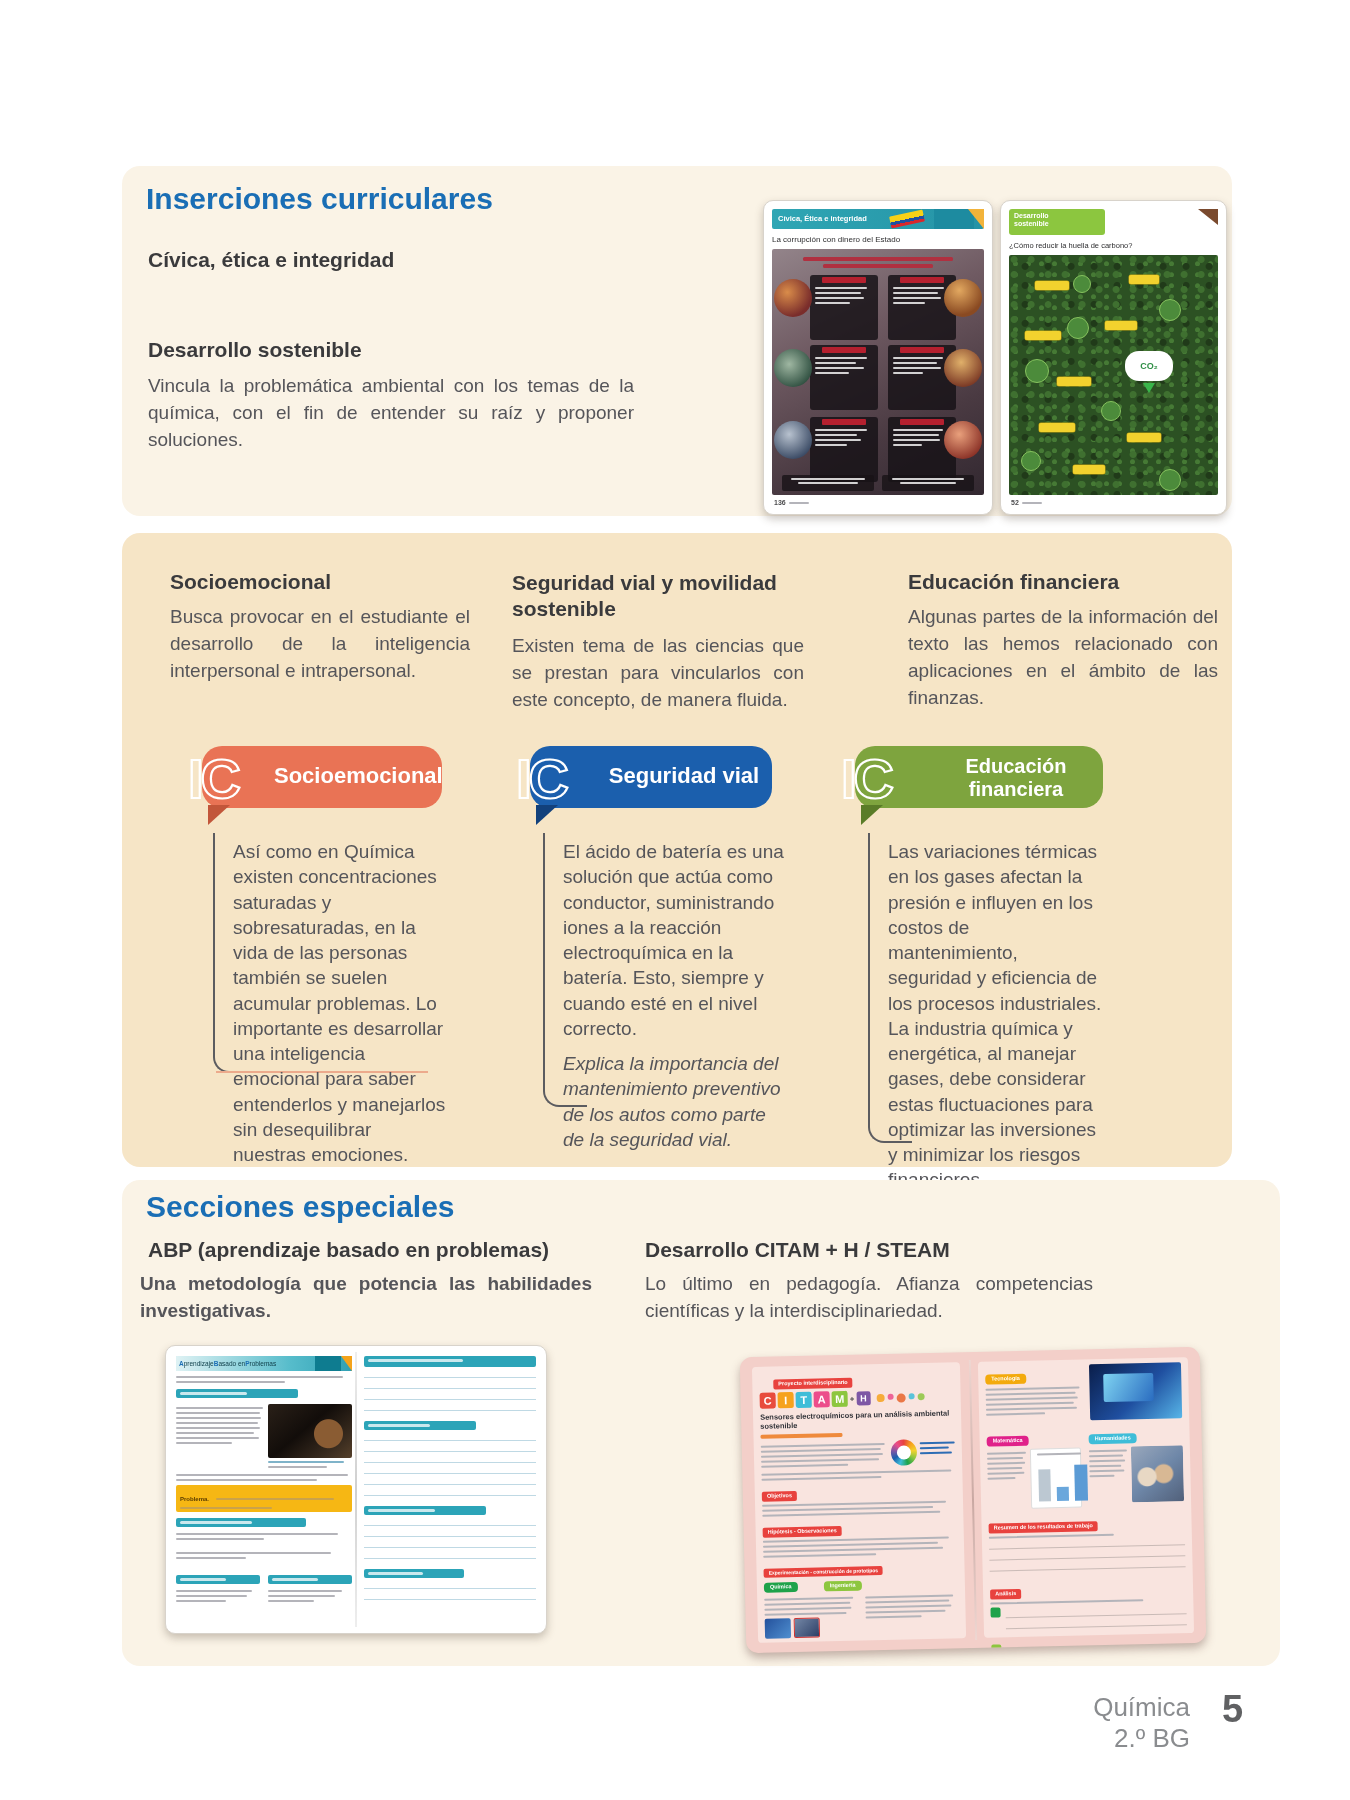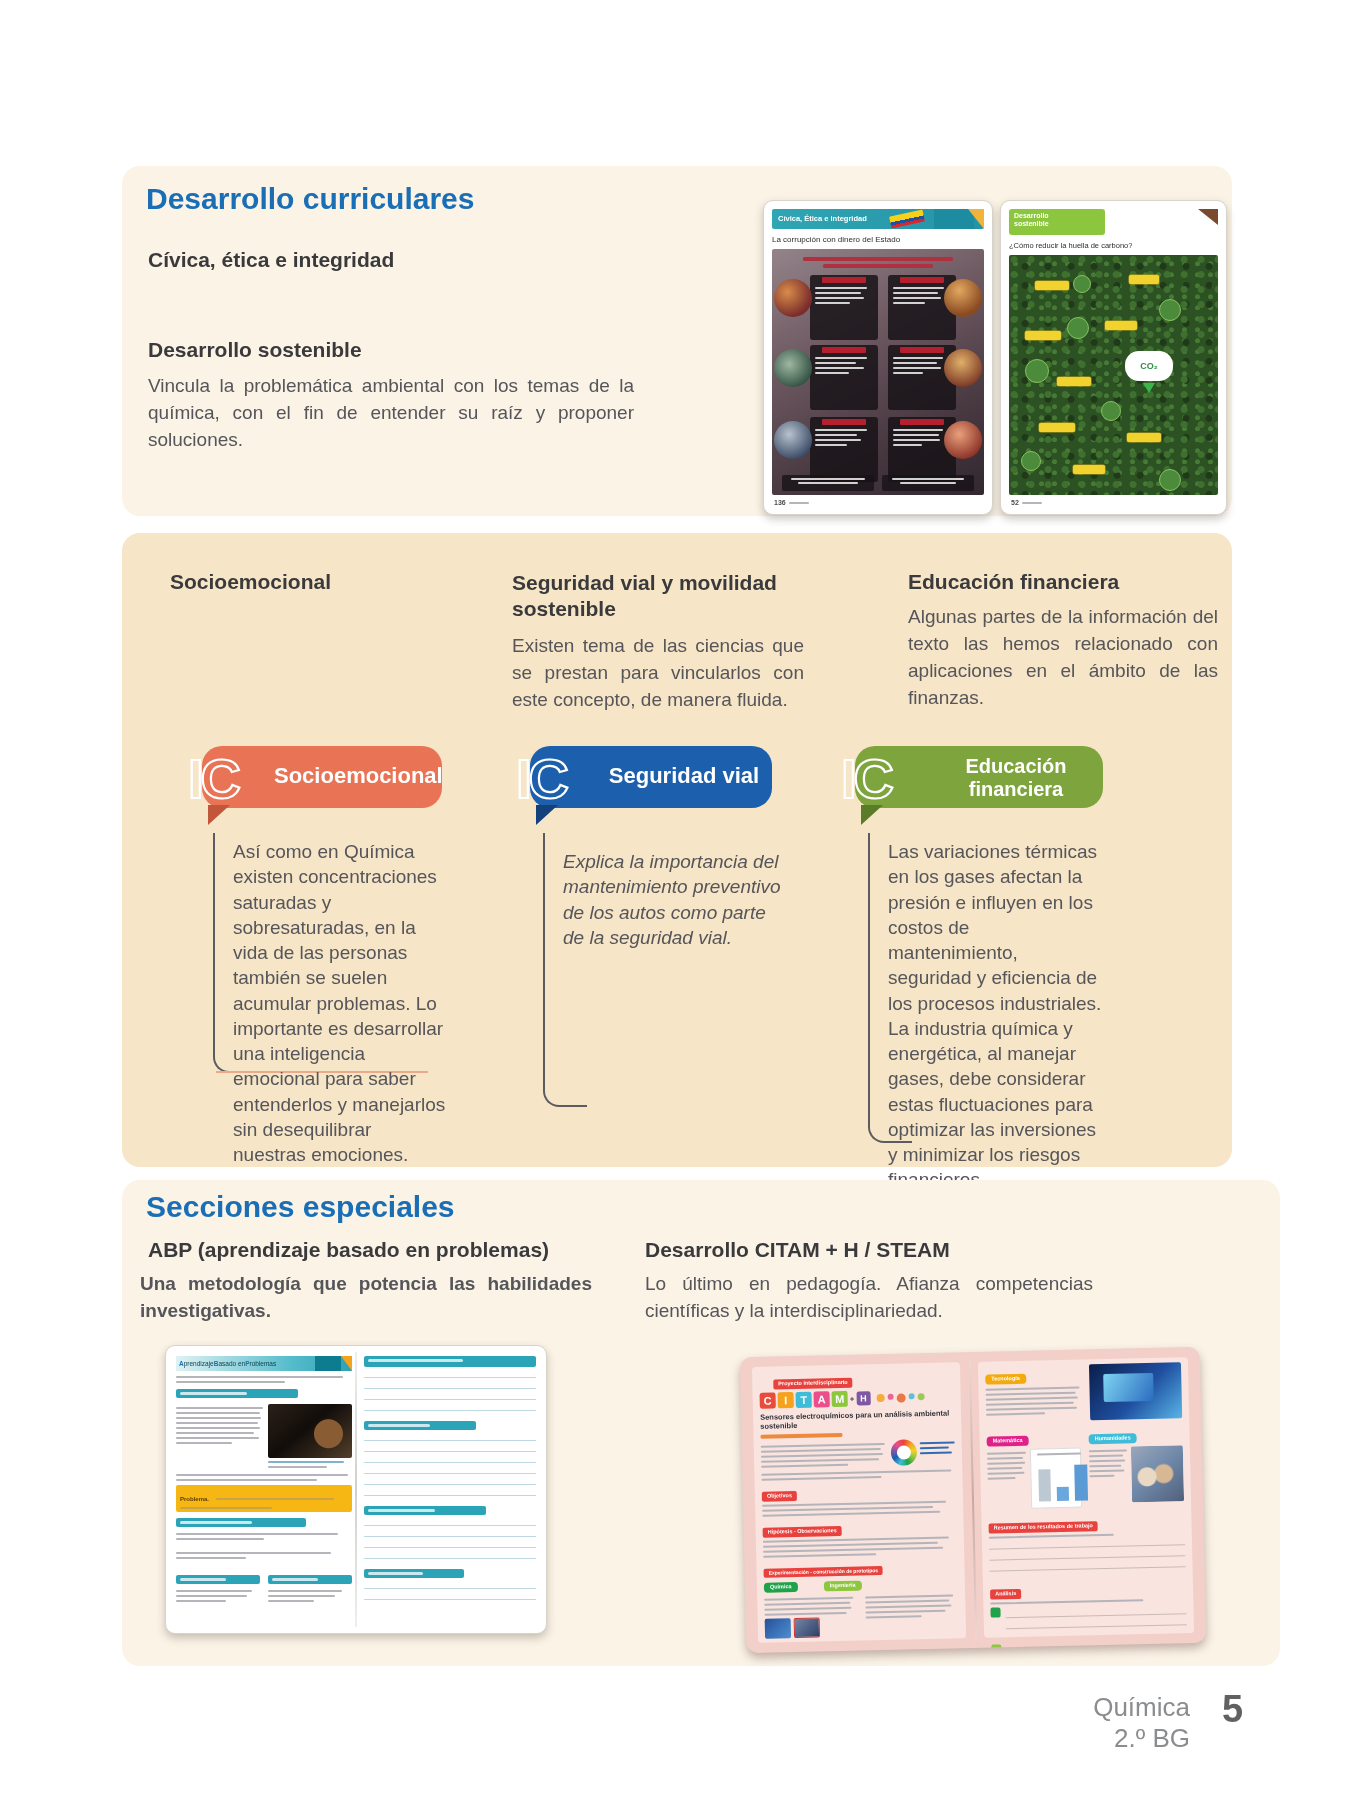--- a/index.html
+++ b/index.html
@@ -43,21 +43,21 @@
                  background:#b5202f;border-radius:1px;}
   .footer-txt{position:absolute;color:#8a8c8f;font-size:26px;line-height:1.18;text-align:right;}
   .pageno{position:absolute;color:#606163;font-size:38px;font-weight:bold;}
 </style>
 </head>
 <body>
 
 <div id="page">
 
   <div class="card" style="left:122px;top:166px;width:1110px;height:350px;background:#faf3e6;">
-    <div class="abs h-blue" style="left:24px;top:16px;">Desarrollo curriculares</div>
+    <div class="abs h-blue" style="left:24px;top:16px;">Inserciones curriculares</div>
 
     <div class="abs h-sec" style="left:26px;top:82px;">Cívica, ética e integridad</div>
 
     <div class="abs h-sec" style="left:26px;top:172px;">Desarrollo sostenible</div>
     <div class="abs p-just" style="left:26px;top:206px;width:486px;">Vincula la problemática ambiental con los temas de la química, con el fin de entender su raíz y proponer soluciones.</div>
   </div>
 
   <div class="thumb" style="left:763px;top:200px;width:228px;height:313px;">
     <div class="abs" style="left:8px;top:8px;width:212px;height:20px;background:linear-gradient(90deg,#2fa6b4,#2593a6);border-radius:2px;">
       <span class="abs" style="left:6px;top:5px;font-size:7.5px;color:#fff;font-weight:bold;">Cívica, Ética e integridad</span>
@@ -166,20 +166,21 @@
     <div class="abs" style="left:10px;top:298px;font-size:7px;font-weight:bold;color:#4c4c4e;display:flex;align-items:center;gap:3px;">
       <span>52</span>
         <span class="fz t" style="width:20px;margin:0;"></span>
     </div>
   </div>
 
   <div class="card" style="left:122px;top:533px;width:1110px;height:634px;background:#f6e5c6;">
 
     <div class="abs" style="left:48px;top:37px;width:300px;">
       <div class="h-sec">Socioemocional</div>
+      <div class="p-just" style="margin-top:9px;">Busca provocar en el estudiante el desarrollo de la inteligencia interpersonal e intrapersonal.</div>
     </div>
     <div class="abs" style="left:786px;top:37px;width:310px;">
       <div class="h-sec">Educación financiera</div>
       <div class="p-just" style="margin-top:9px;">Algunas partes de la información del texto las hemos relacionado con aplicaciones en el ámbito de las finanzas.</div>
     </div>
     <div class="abs" style="left:390px;top:37px;width:292px;">
       <div class="h-sec" style="line-height:1.25;">Seguridad vial y movilidad sostenible</div>
       <div class="p-just" style="margin-top:9px;">Existen tema de las ciencias que se prestan para vincularlos con este concepto, de manera fluida.</div>
     </div>
 
@@ -196,20 +197,21 @@
 
     <div class="ic-pill" style="left:408px;top:213px;width:242px;background:#1b5fad;">
       <span class="tail" style="border-top:20px solid #12417c;"></span>
       <svg class="abs" width="84" height="66" style="left:-16px;top:0px;">
         <text x="2" y="52" font-family="Liberation Sans, sans-serif" font-size="56" font-weight="bold" fill="none" stroke="#ffffff" stroke-width="2.2" style="letter-spacing:-3px;">IC</text>
       </svg>
       <span class="ic-label" style="left:74px;top:17px;width:160px;text-align:center;font-size:22px;">Seguridad vial</span>
     </div>
     <div class="ic-line" style="left:421px;top:300px;height:272px;"></div>
     <div class="ic-body" style="left:441px;top:306px;width:222px;">
+      <div>El ácido de batería es una solución que actúa como conductor, suministrando iones a la reacción electroquímica en la batería. Esto, siempre y cuando esté en el nivel correcto.</div>
       <div class="ic-note">Explica la importancia del mantenimiento preventivo de los autos como parte de la seguridad vial.</div>
     </div>
 
     <div class="ic-pill" style="left:733px;top:213px;width:248px;background:#7ea43e;">
       <span class="tail" style="border-top:20px solid #5a7c28;"></span>
       <svg class="abs" width="84" height="66" style="left:-16px;top:0px;">
         <text x="2" y="52" font-family="Liberation Sans, sans-serif" font-size="56" font-weight="bold" fill="none" stroke="#ffffff" stroke-width="2.2" style="letter-spacing:-3px;">IC</text>
       </svg>
       <span class="ic-label" style="left:82px;top:9px;width:158px;text-align:center;font-size:20px;">Educación</span>
       <span class="ic-label" style="left:82px;top:32px;width:158px;text-align:center;font-size:20px;">financiera</span>

